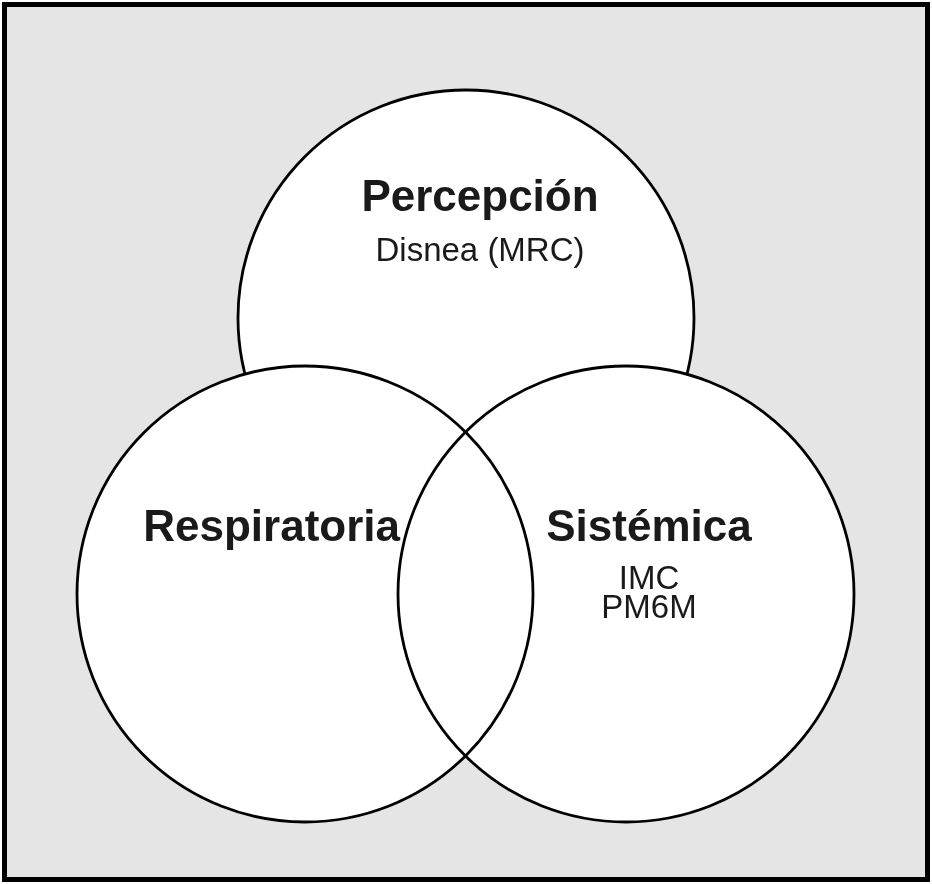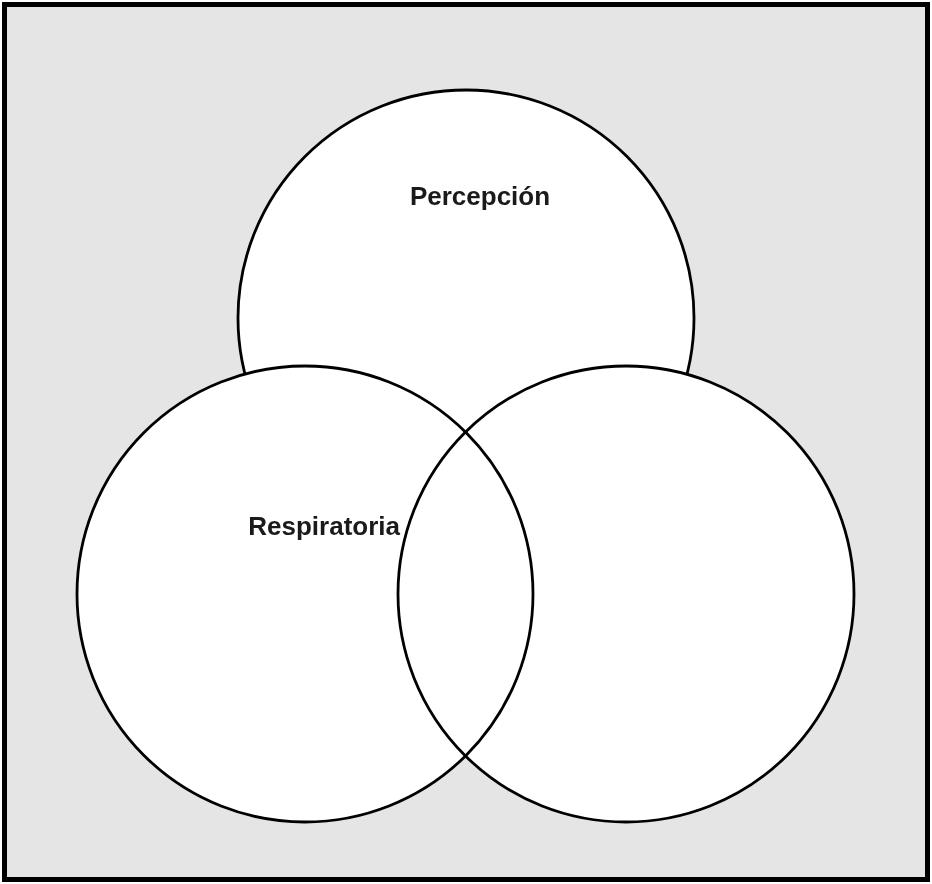--- a/index.html
+++ b/index.html
@@ -35,21 +35,21 @@
   }
   .label {
     position: absolute;
     text-align: center;
     color: #1a1a1a;
     line-height: 36px;
     white-space: nowrap;
   }
   .label.title {
     font-weight: bold;
-    font-size: 26px;
+    font-size: 44px;
   }
   .label.measure {
     font-weight: normal;
     font-size: 33px;
   }
   .label.measure-multi {
     line-height: 29px;
   }
   .subscript {
     font-size: 24px;
@@ -68,16 +68,22 @@
     <circle cx="466" cy="318" r="228" fill="#ffffff" stroke="#000000" stroke-width="2.8"></circle>
 
     <circle cx="305" cy="594" r="228" fill="#ffffff"></circle>
     <circle cx="626" cy="594" r="228" fill="#ffffff"></circle>
 
     <circle cx="305" cy="594" r="228" fill="none" stroke="#000000" stroke-width="2.8"></circle>
     <circle cx="626" cy="594" r="228" fill="none" stroke="#000000" stroke-width="2.8"></circle>
   </svg>
 
   <div class="label title" style="left:300px; top:178px; width:360px;">Percepción</div>
+  <div class="label measure" style="left:300px; top:232px; width:360px;">Disnea (MRC)</div>
 
   <div class="label title" style="left:100px; top:508px; width:300px;text-align:right;">Respiratoria</div>
 
+  <div class="label title" style="left:499px; top:508px; width:300px;">Sistémica</div>
+  <div class="label measure measure-multi" style="left:499px; top:563px; width:300px;">
+    <div>IMC</div>
+    <div>PM6M</div>
+  </div>
 </div>
 
 </body></html>

